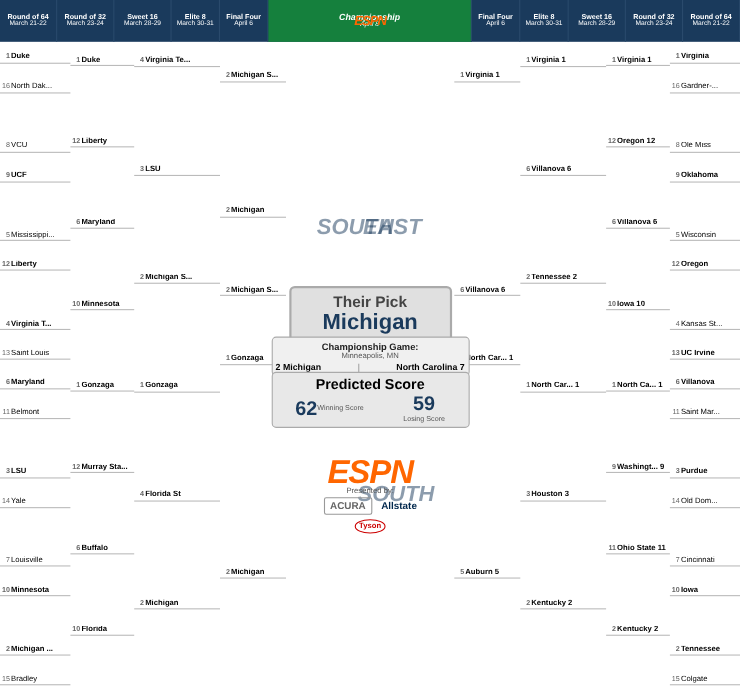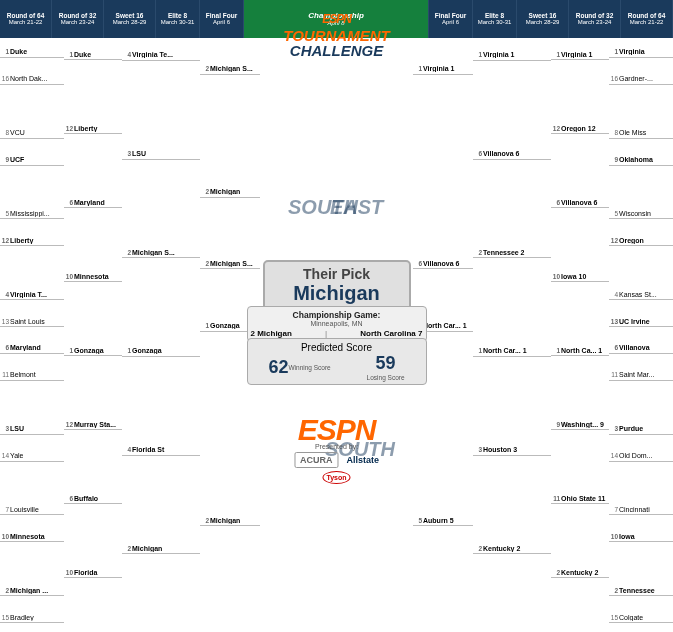--- a/index.html
+++ b/index.html
@@ -151,21 +151,21 @@
       background: #e8e8e8;
       border: 1px solid #aaa;
       border-radius: 4px;
       width: 180px;
       text-align: center;
       padding: 3px;
       z-index: 20;
       font-size: 7.5px;
     }
     
-    .pred-title { font-weight: normal; font-size: 10px; }
+    .pred-title { font-weight: bold; font-size: 13px; }
     .pred-scores { display: flex; justify-content: space-around; align-items: center; }
     .pred-score-val { font-size: 18px; font-weight: 900; color: #1a3a5c; }
     .pred-score-lbl { font-size: 6.5px; color: #555; }
     
     .espn-center {
       position: absolute;
       top: 375px;
       left: 50%;
       transform: translateX(-50%);
       text-align: center;
@@ -674,18 +674,14 @@
               <span class="nm bold">Kentucky 2</span>
             </div>
           <div class="tr spacer" style="height:44px;"></div>
         </div>
       </div>
 
     </div>
 
   </div>
 
-  <div style="position:absolute;top:28px;left:50%;transform:translateX(-50%);font-size:15px;font-weight:900;color:#1a3a5c;font-style:italic;white-space:nowrap;z-index:30;line-height:1;text-align:center;">
-    <span style="color:#ff6600;font-style:italic;">TOURNAMENT</span><br>
-    <span style="font-style:italic;">CHALLENGE</span>
-  </div>
 
 </div>
 
 </body></html>

